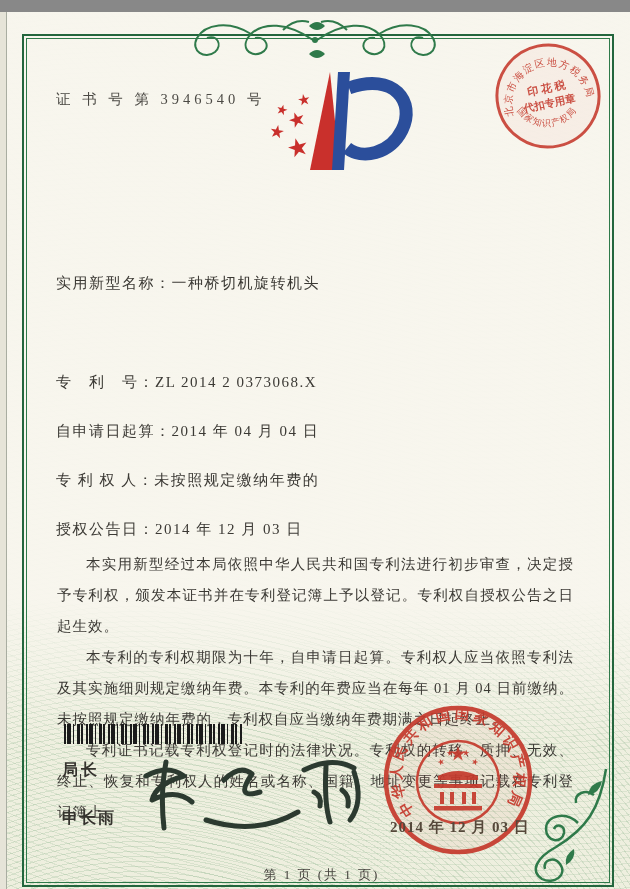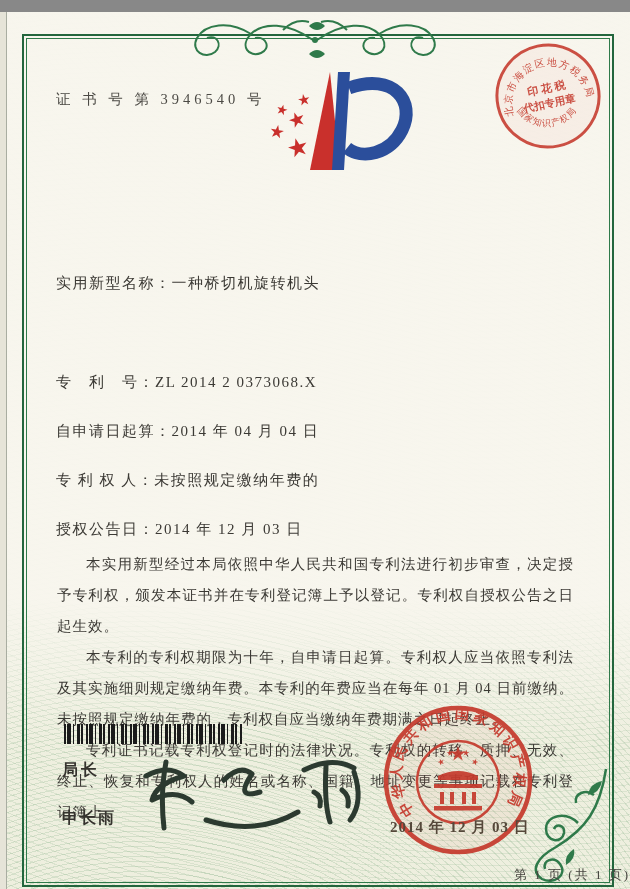--- a/index.html
+++ b/index.html
@@ -82,21 +82,21 @@
   }
   .signature{position:absolute;left:128px;top:728px;z-index:5;}
   .seal{position:absolute;left:380px;top:690px;z-index:5;opacity:.92;}
   .seal-date{
     position:absolute;left:390px;top:806px;z-index:6;
     font-size:15px;color:#55483a;letter-spacing:1px;font-weight:600;
   }
   .tax-stamp{position:absolute;left:492px;top:28px;z-index:5;transform:rotate(-12deg);opacity:.88;}
   .footer-page{
     position:absolute;left:13px;right:0;top:854px;z-index:4;
-    text-align:right;font-size:13px;color:#46443f;letter-spacing:2px;
+    text-align:center;font-size:13px;color:#46443f;letter-spacing:2px;
   }
   svg text{font-family:"Liberation Serif","DejaVu Serif",serif;}
 </style>
 </head>
 <body>
 
 <div class="page">
 
   <svg width="0" height="0" style="position:absolute">
     <defs>

